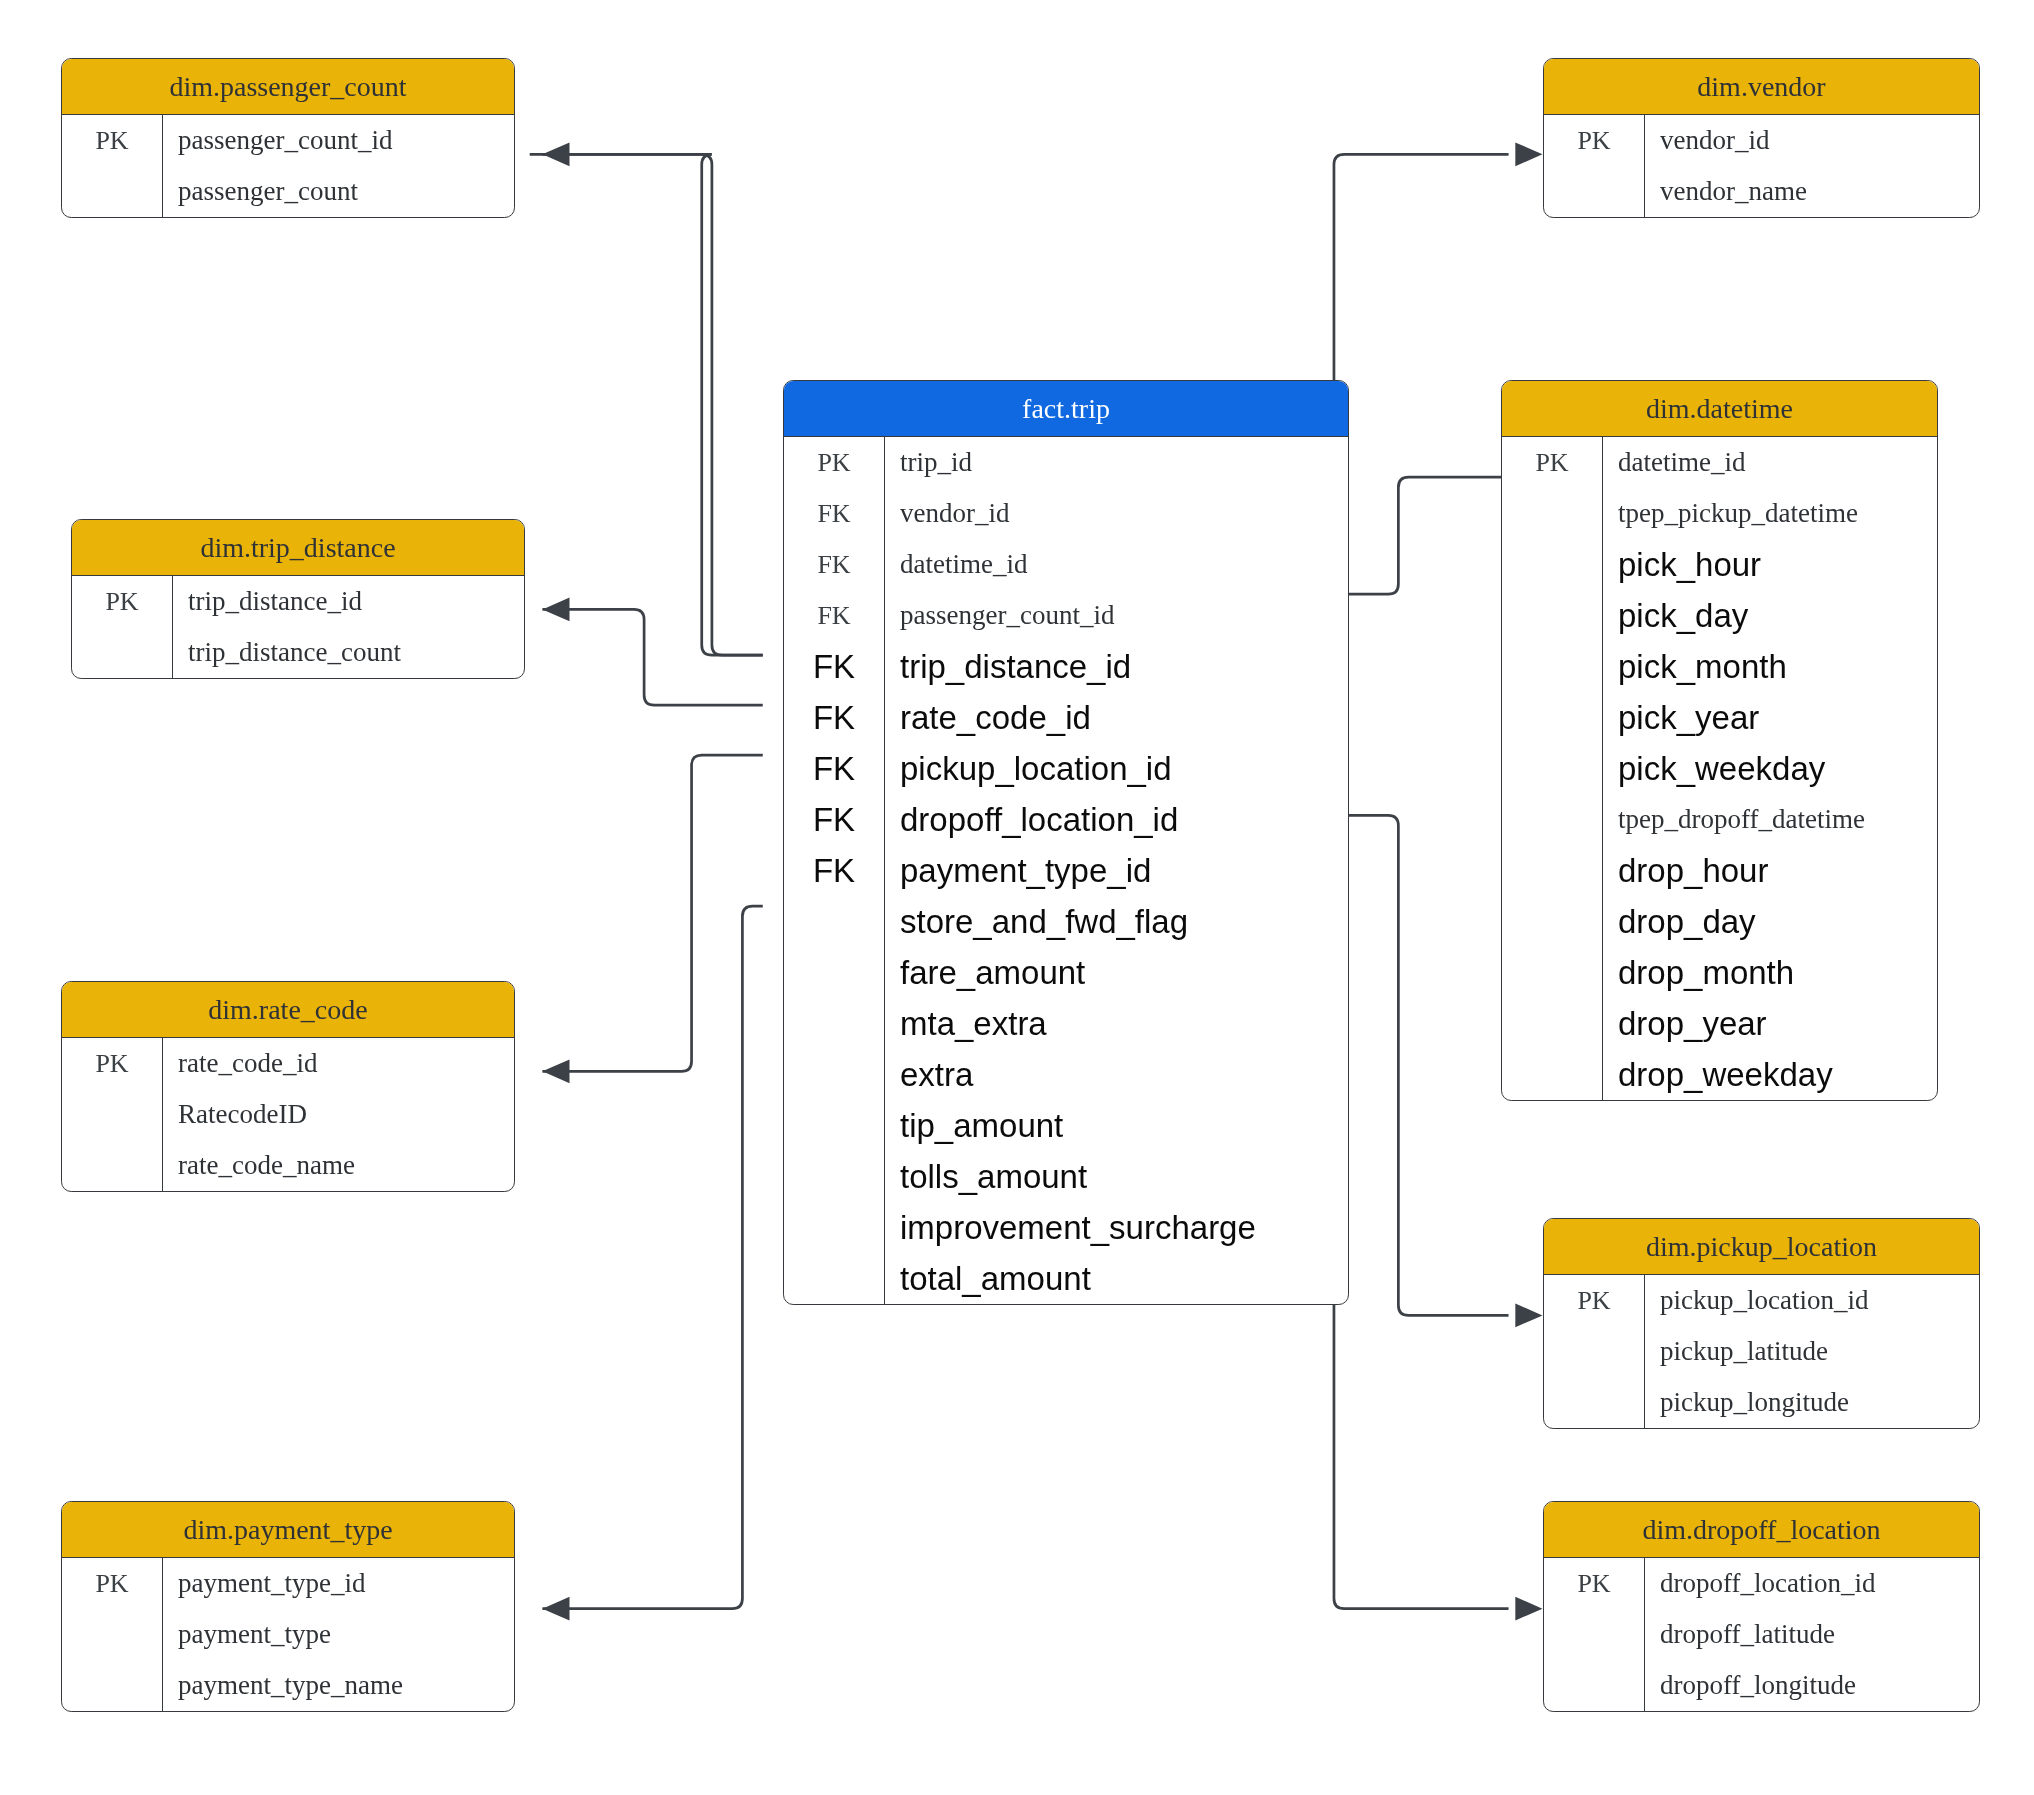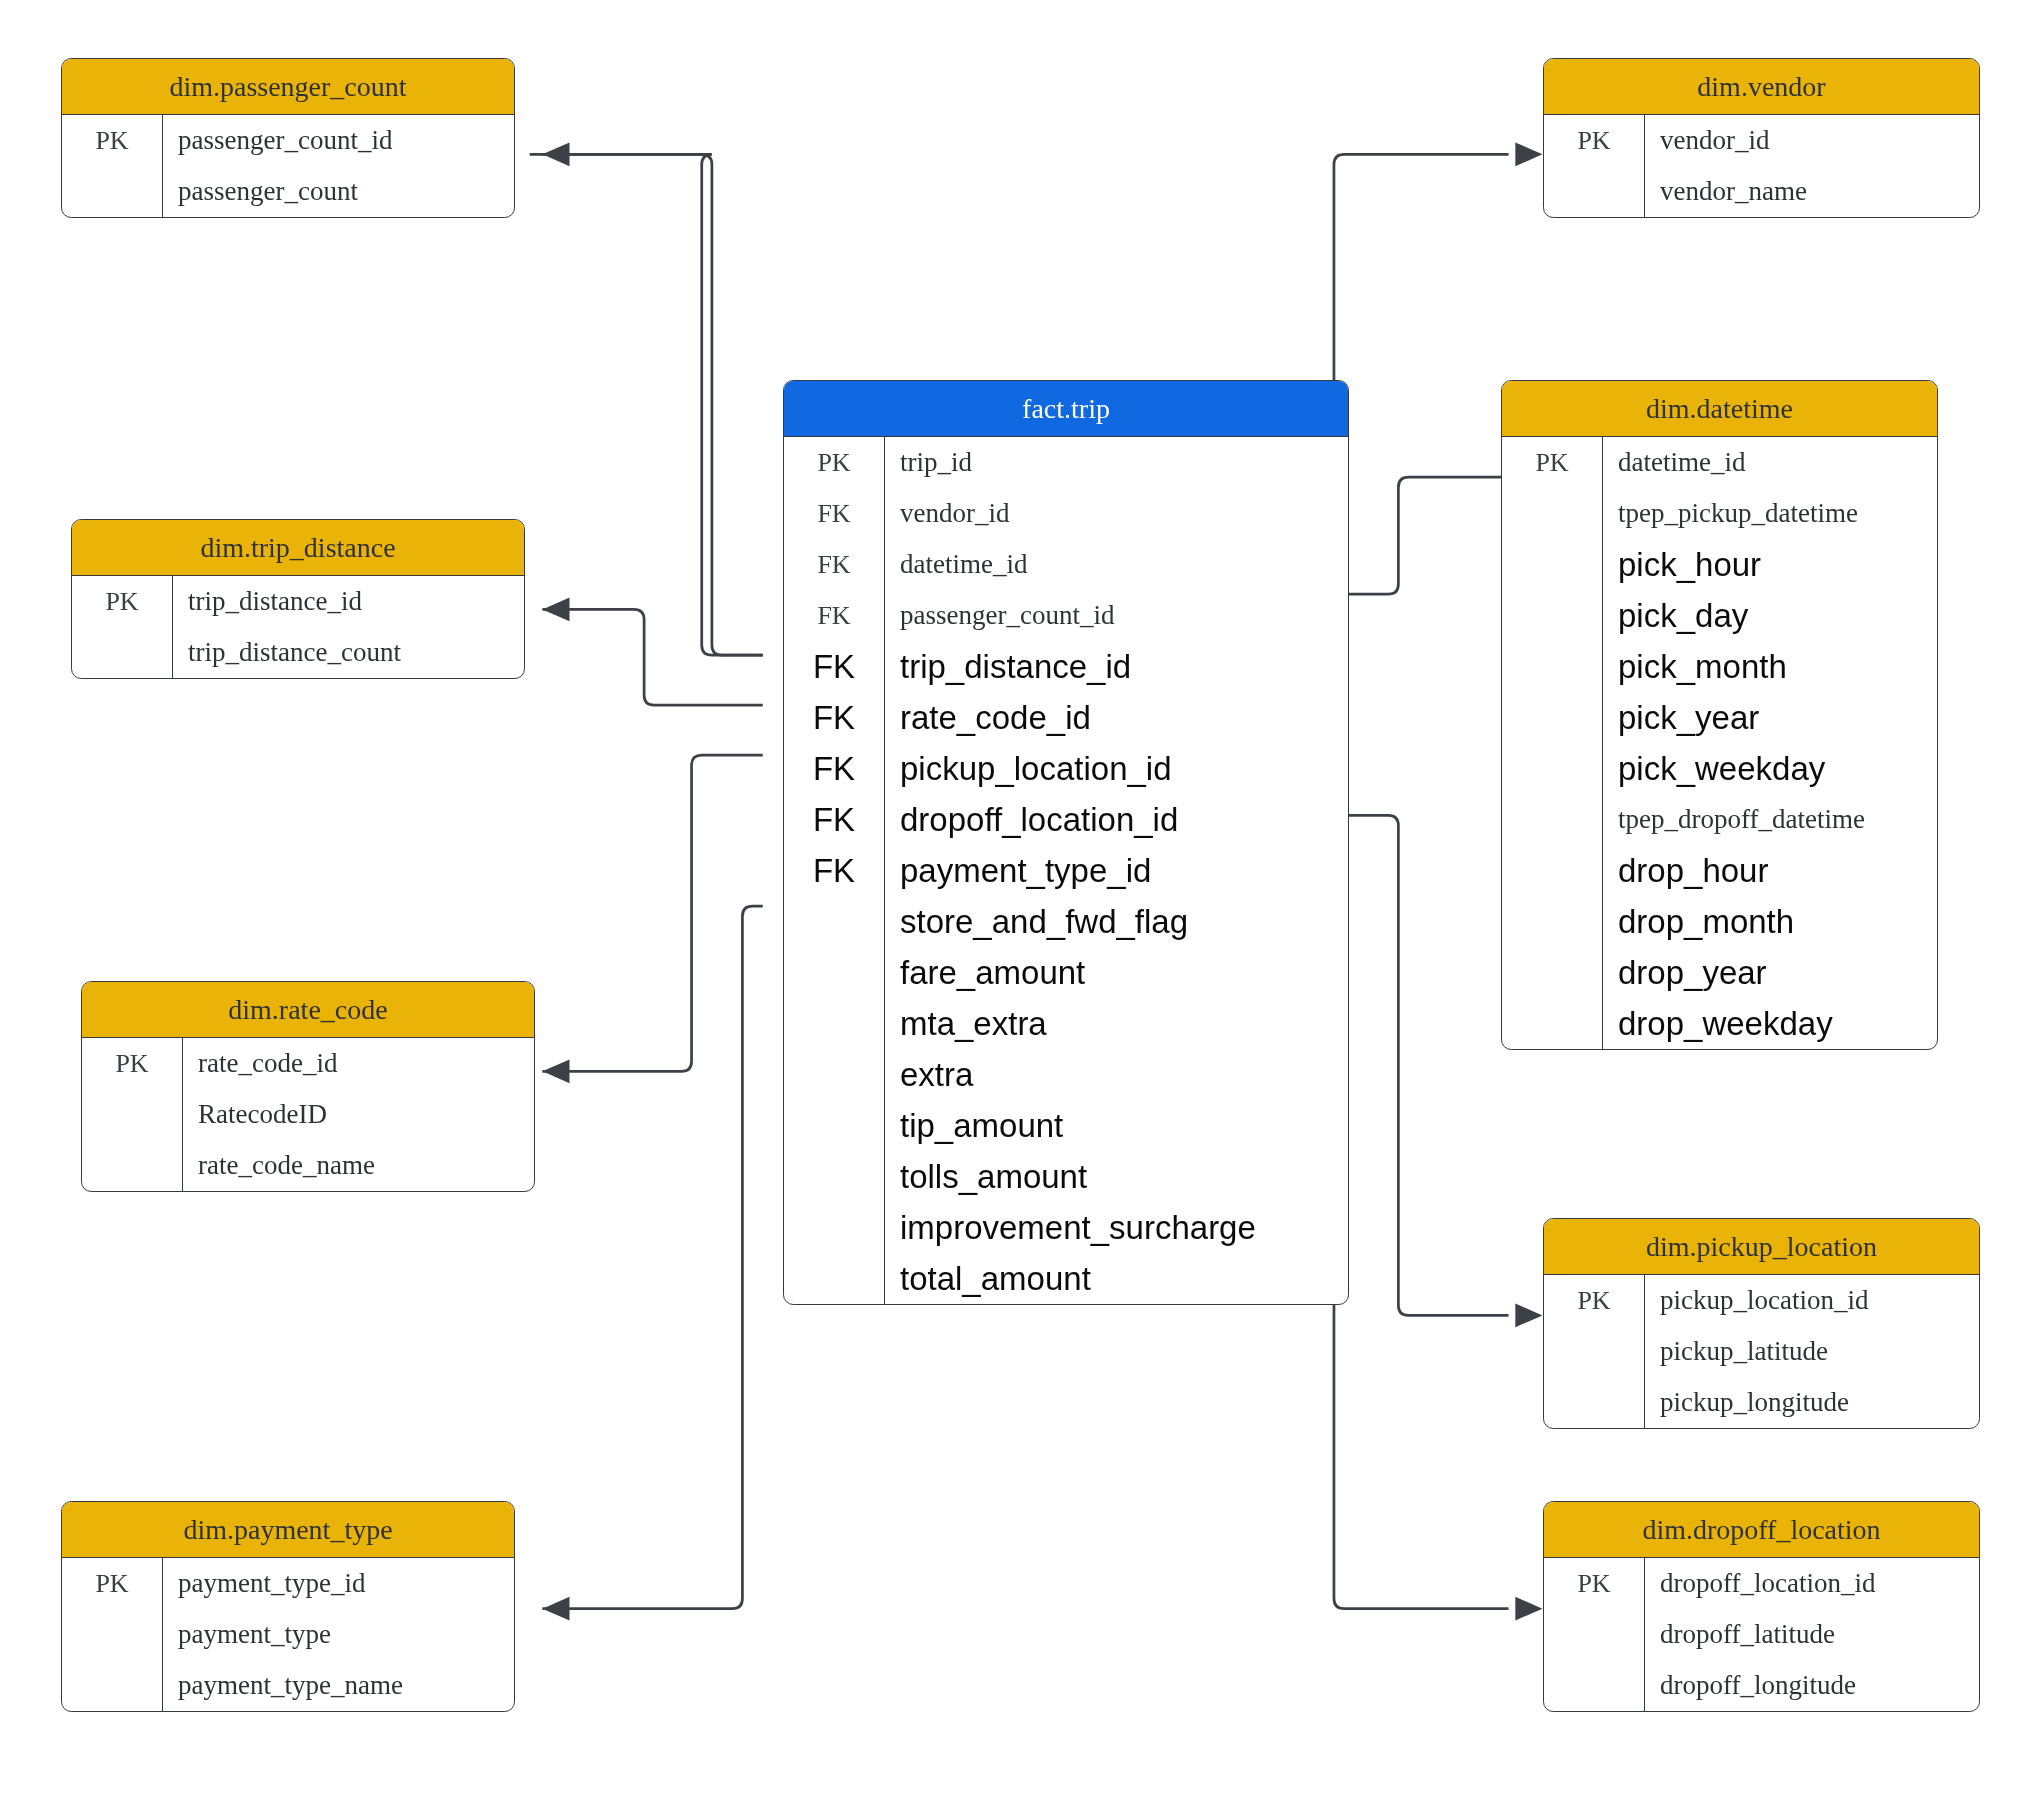--- a/index.html
+++ b/index.html
@@ -293,34 +293,38 @@
       <div class="erow">
         <span class="ekey"></span>
         <span class="efield">tpep_dropoff_datetime</span>
       </div>
       <div class="erow sans">
         <span class="ekey"></span>
         <span class="efield">drop_hour</span>
       </div>
       <div class="erow sans">
         <span class="ekey"></span>
+        <span class="efield">drop_day</span>
+      </div>
+      <div class="erow sans">
+        <span class="ekey"></span>
         <span class="efield">drop_month</span>
       </div>
       <div class="erow sans">
         <span class="ekey"></span>
         <span class="efield">drop_year</span>
       </div>
       <div class="erow sans">
         <span class="ekey"></span>
         <span class="efield">drop_weekday</span>
       </div>
     </div>
   </div>
 
-  <div class="entity yellow" style="left:61px; top:981px; width:454px;margin-left:20px;">
+  <div class="entity yellow" style="left:61px; top:981px; width:454px;">
     <div class="ehead">dim.rate_code</div>
     <div class="ebody">
       <div class="vdiv"></div>
       <div class="erow">
         <span class="ekey">PK</span>
         <span class="efield">rate_code_id</span>
       </div>
       <div class="erow">
         <span class="ekey"></span>
         <span class="efield">RatecodeID</span>

